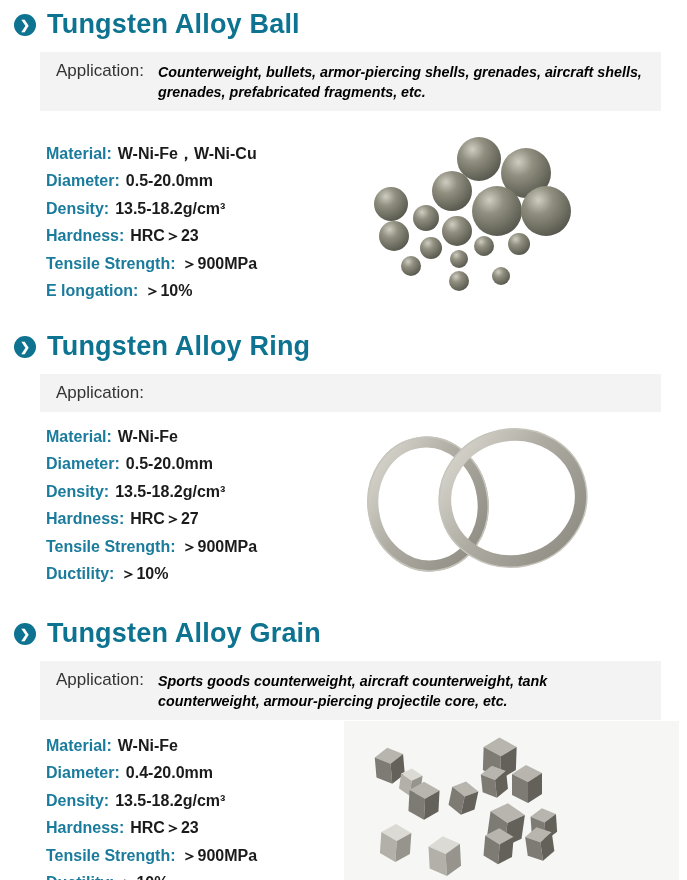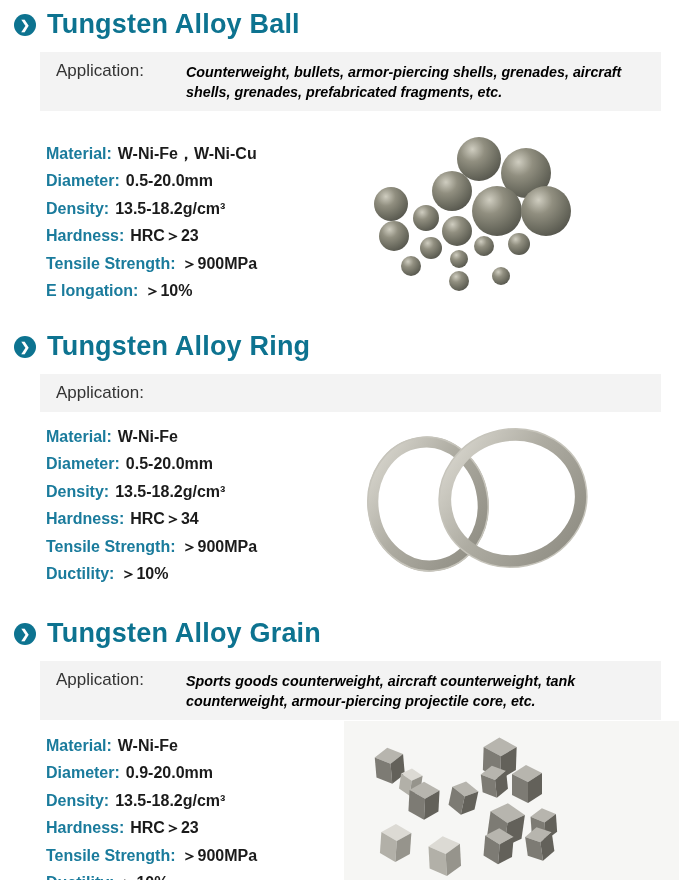--- a/index.html
+++ b/index.html
@@ -12,21 +12,21 @@
   .section{position:relative;}
   .sec-header{display:flex;align-items:center;gap:11px;padding-left:14px;}
   .chev-icon{
     width:22px;height:22px;border-radius:50%;background:#0d7390;color:#ffffff;
     display:flex;align-items:center;justify-content:center;
     font-size:12px;font-weight:700;flex:none;
   }
   .sec-title{font-size:27px;font-weight:700;color:#0d7390;margin:0;letter-spacing:.2px;}
   .app-box{
     background:#f3f3f3;margin:12px 26px 0 40px;
-    padding:8px 12px 9px 16px;display:flex;align-items:flex-start;gap:28px;
+    padding:8px 12px 9px 16px;display:flex;align-items:flex-start;
   }
   .app-label{font-size:17px;color:#333333;width:100px;flex:none;padding-top:1px;}
   .app-text{font-size:14.3px;font-weight:700;color:#000000;margin:2px 0 0 2px;line-height:1.4;font-style:italic;}
   .sec-content{position:relative;margin-left:46px;}
   .spec-row{margin:0 0 9px 0;font-size:16px;line-height:1.15;white-space:nowrap;}
   .spec-label{color:#1a7b9c;font-weight:700;}
   .spec-value{color:#1b1b1b;font-weight:700;margin-left:6px;}
   .photo{position:absolute;}
   #photo-ball{left:303px;top:-24px;}
   #photo-ring{left:312px;top:-6px;}
@@ -98,21 +98,21 @@
       <h2 class="sec-title">Tungsten Alloy Ring</h2>
     </div>
     <div class="app-box">
       <span class="app-label">Application:</span>
     </div>
     <div class="sec-content" id="content-2">
       <div class="specs">
         <div class="spec-row"><span class="spec-label">Material:</span><span class="spec-value">W-Ni-Fe</span></div>
         <div class="spec-row"><span class="spec-label">Diameter:</span><span class="spec-value">0.5-20.0mm</span></div>
         <div class="spec-row"><span class="spec-label">Density:</span><span class="spec-value">13.5-18.2g/cm³</span></div>
-        <div class="spec-row"><span class="spec-label">Hardness:</span><span class="spec-value">HRC＞34</span></div>
+        <div class="spec-row"><span class="spec-label">Hardness:</span><span class="spec-value">HRC＞27</span></div>
         <div class="spec-row"><span class="spec-label">Tensile Strength:</span><span class="spec-value">＞900MPa</span></div>
         <div class="spec-row"><span class="spec-label">Ductility:</span><span class="spec-value">＞10%</span></div>
       </div>
       <div class="photo" id="photo-ring">
         <svg width="300" height="190" viewBox="0 0 300 190" xmlns="http://www.w3.org/2000/svg">
           <defs>
             <linearGradient id="ringg" x1="0" y1="0" x2="1" y2="1">
               <stop offset="0" stop-color="#dedcd4"></stop>
               <stop offset="0.45" stop-color="#aeaca2"></stop>
               <stop offset="1" stop-color="#8b897f"></stop>
@@ -134,21 +134,21 @@
       <span class="chev-icon">❯</span>
       <h2 class="sec-title">Tungsten Alloy Grain</h2>
     </div>
     <div class="app-box">
       <span class="app-label">Application:</span>
       <p class="app-text">Sports goods counterweight, aircraft counterweight, tank counterweight, armour-piercing projectile core, etc.</p>
     </div>
     <div class="sec-content" id="content-3">
       <div class="specs">
         <div class="spec-row"><span class="spec-label">Material:</span><span class="spec-value">W-Ni-Fe</span></div>
-        <div class="spec-row"><span class="spec-label">Diameter:</span><span class="spec-value">0.9-20.0mm</span></div>
+        <div class="spec-row"><span class="spec-label">Diameter:</span><span class="spec-value">0.4-20.0mm</span></div>
         <div class="spec-row"><span class="spec-label">Density:</span><span class="spec-value">13.5-18.2g/cm³</span></div>
         <div class="spec-row"><span class="spec-label">Hardness:</span><span class="spec-value">HRC＞23</span></div>
         <div class="spec-row"><span class="spec-label">Tensile Strength:</span><span class="spec-value">＞900MPa</span></div>
         <div class="spec-row"><span class="spec-label">Ductility:</span><span class="spec-value">＞10%</span></div>
       </div>
       <div class="photo" id="photo-grain">
         <svg width="335" height="172" viewBox="0 0 335 172" xmlns="http://www.w3.org/2000/svg">
           <defs>
             <g id="cubeD">
               <polygon points="0,9 14,0 30,8 16,17" fill="#b7b5ae"></polygon>

